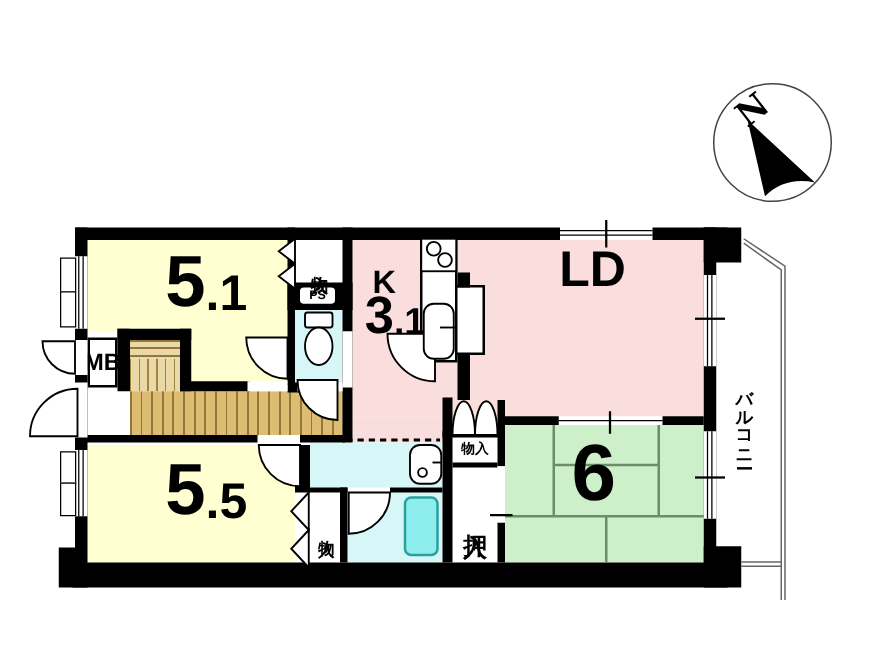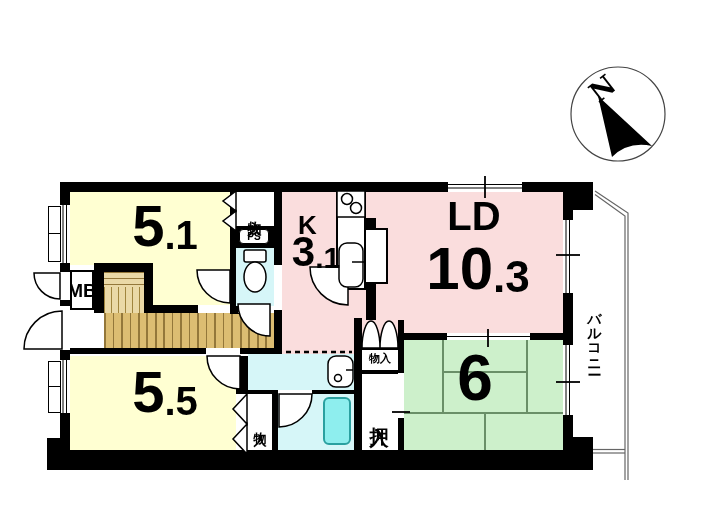--- a/index.html
+++ b/index.html
@@ -194,26 +194,22 @@
   <div class="lbl numlbl" style="left:95px;top:363px;width:140px">
     <span class="n-big">5</span>
       <span class="n-small">.5</span>
   </div>
   <div class="lbl" style="left:298px;top:212px;font-size:26px">K</div>
   <div class="lbl numlbl" style="left:276px;top:231px;width:80px">
     <span style="font-size:42px">3</span>
       <span style="font-size:30px">.1</span>
   </div>
   <div class="lbl" style="left:436px;top:196px;width:76px;font-size:40px;text-align:center">LD</div>
-  <div class="lbl numlbl" style="left:402px;top:239px;width:152px">
-    <span style="font-size:60px">10</span>
-      <span style="font-size:44px">.3</span>
-  </div>
   <div class="lbl" style="left:433px;top:346px;width:84px;font-size:64px;text-align:center">6</div>
 
   <div class="vlbl" style="left:236px;top:192px;width:38px;height:36px;font-size:14px">物入</div>
   <div class="vlbl" style="left:247px;top:394px;width:25px;height:56px;font-size:13px">物入</div>
-  <div class="lbl" style="left:360px;top:354px;width:40px;font-size:11px;text-align:center;font-family:Liberation Mono, monospace">物入</div>
+  <div class="lbl" style="left:360px;top:354px;width:40px;font-size:11px;text-align:center;font-family:Liberation Serif, serif">物入</div>
   <div class="vlbl" style="left:362px;top:376px;width:36px;height:72px;font-size:19px">押入</div>
   <div class="vlbl" style="left:584px;top:283px;width:22px;height:104px;font-size:14px">バルコニー</div>
   <div class="lbl" style="left:584px;top:70px;width:36px;height:36px;font-size:27px;font-family:'DejaVu Serif',serif;display:flex;align-items:center;justify-content:center;transform:rotate(-38deg)">N</div>
 
 </div>
 
 </body></html>

